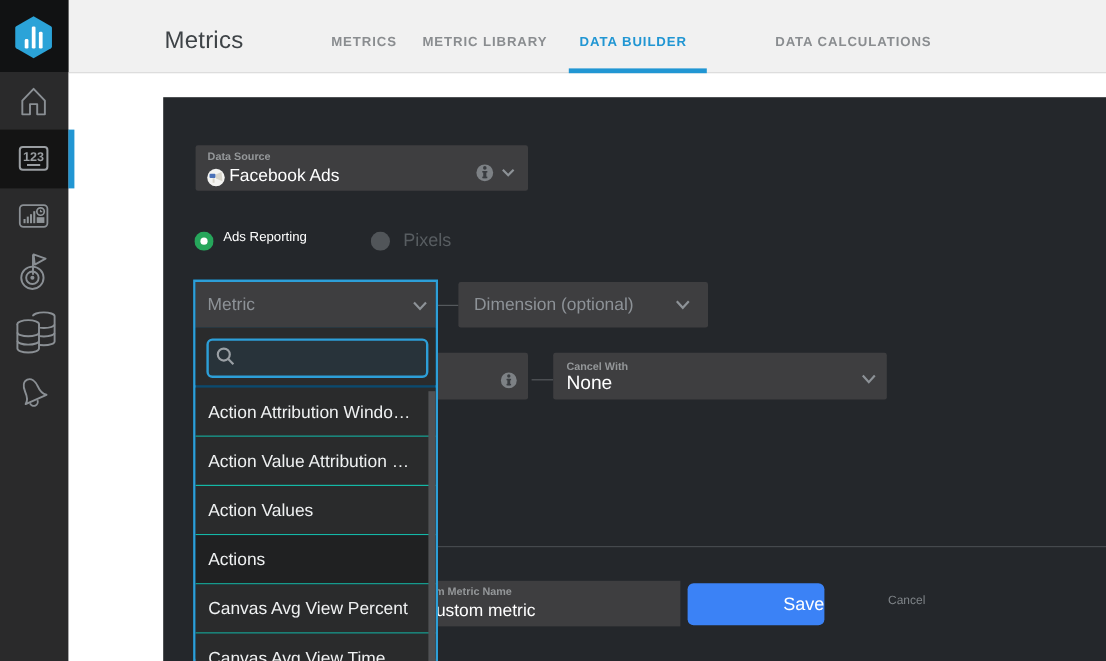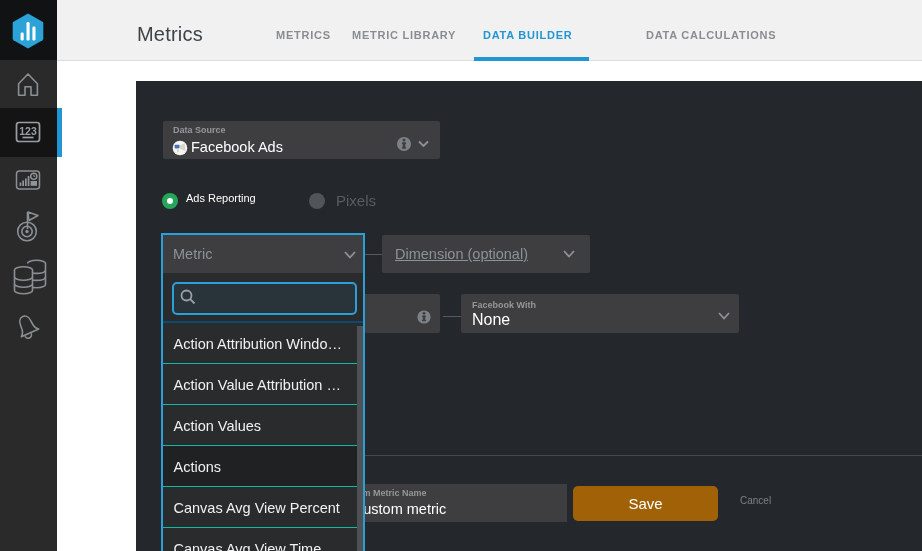--- a/index.html
+++ b/index.html
@@ -33,36 +33,36 @@
   #ds { left:163px; top:121px; width:277px; height:38px; }
   #dslbl { left:173px; top:125px; }
   #dstxt { left:191px; top:139px; font-size:14.5px; color:#fff; }
 
   
   #r1txt { left:186px; top:192px; font-size:11px; font-weight:400; color:#fff; }
   #r2txt { left:336px; top:192px; font-size:15px; color:#585d61; }
 
   
   #dim { left:382px; top:235px; width:208px; height:38px; }
-  #dimtxt { left:395px; top:246px; font-size:14.5px;text-decoration:underline; }
+  #dimtxt { left:395px; top:246px; font-size:14.5px; }
   #conn1 { left:365px; top:254px; width:17px; height:1px; background:#55595d; }
 
   
   #hid { left:350px; width:90px; top:294px; height:39px; }
   #conn2 { left:443px; top:316px; width:18px; height:1px; background:#55595d; }
   #cmp { left:461px; top:294px; width:278px; height:39px; }
   #cmplbl { left:472px; top:300px; }
   #cmptxt { left:472px; top:311px; font-size:16px; color:#fff; }
 
   
   #inp { left:340px; top:484px; width:227px; height:38px; background:#3e3e40; }
   #inplbl { left:337px; top:488px; }
   #inptxt { left:356px; top:501px; font-size:14.5px; color:#fff; }
-  #save { left:573px; top:486px; width:145px; height:35px; background:#a16207;
-    border-radius:5px; text-align:center; line-height:35px; font-size:15px; color:#fff; }
+  #save { left:573px; top:486px; width:114px; height:35px; background:#3b82f6;
+    border-radius:5px; text-align:right; line-height:35px; font-size:15px; color:#fff; }
   #cancel { left:740px; top:495px; font-size:10px; color:#7e8387; }
 
   
   #dd { left:161px; top:233px; width:204px; height:318px;
     border:2px solid #2d9fd8; background:#0c4a6e; }
   #ddhead { left:0; top:0; width:200px; height:38px; background:#3e3e40; }
   #ddheadtxt { left:10px; top:11px; font-size:14.5px; }
   #ddsearchwrap { left:0; top:38px; width:200px; height:48px; background:#2a2b2c; }
   #ddsearch { left:9px; top:47px; width:185px; height:33px; background:#28333a;
     border:2px solid #2d9fd8; border-radius:5px; }
@@ -187,21 +187,21 @@
   <div class="abs box" id="hid"></div>
   <svg class="abs" style="left:417px;top:310px;" width="14" height="14" viewBox="0 0 14 14">
     <circle cx="7" cy="7" r="6.6" fill="#7d8185"></circle>
     <rect x="5.8" y="5.7" width="2.4" height="5.4" fill="#3a3d41"></rect>
     <rect x="5.1" y="5.7" width="3.8" height="1.2" fill="#3a3d41"></rect>
     <rect x="5.1" y="9.9" width="3.8" height="1.2" fill="#3a3d41"></rect>
     <circle cx="7" cy="3.3" r="1.4" fill="#3a3d41"></circle>
   </svg>
   <div class="abs" id="conn2"></div>
   <div class="abs box" id="cmp"></div>
-  <div class="abs lbl" id="cmplbl">Facebook With</div>
+  <div class="abs lbl" id="cmplbl">Cancel With</div>
   <div class="abs" id="cmptxt">None</div>
   <svg class="abs" style="left:717px;top:311px;" width="14" height="10" viewBox="0 0 14 10">
     <path d="M2 2 L7 7.5 L12 2" stroke="#8d9297" stroke-width="1.8" fill="none"></path>
   </svg>
 
   <div class="abs" id="inp"></div>
   <div class="abs lbl" id="inplbl">Custom Metric Name</div>
   <div class="abs" id="inptxt">custom metric</div>
   <div class="abs" id="save">Save</div>
   <div class="abs" id="cancel">Cancel</div>

